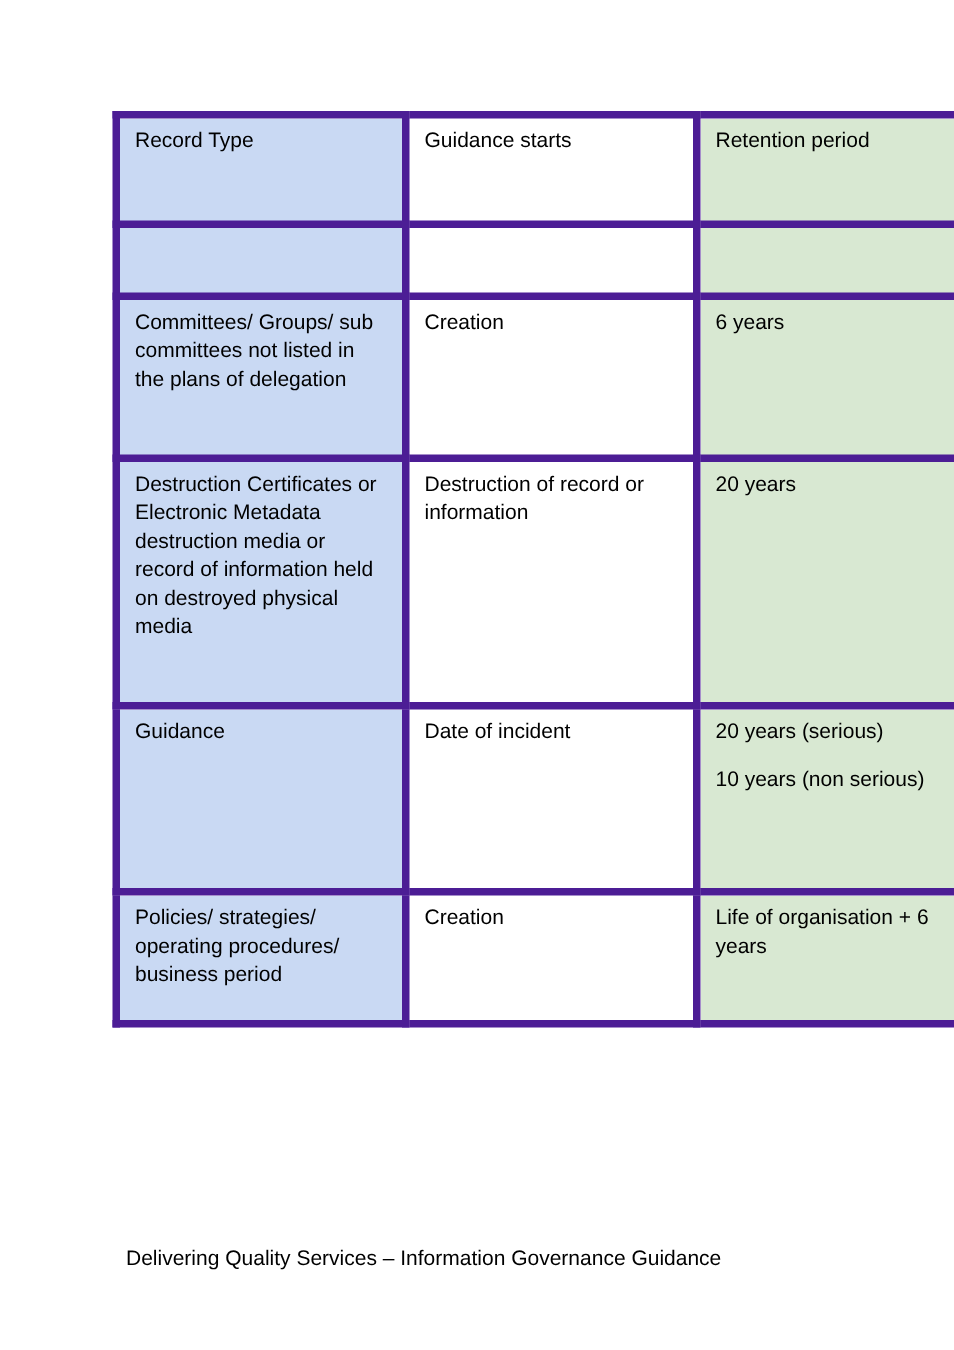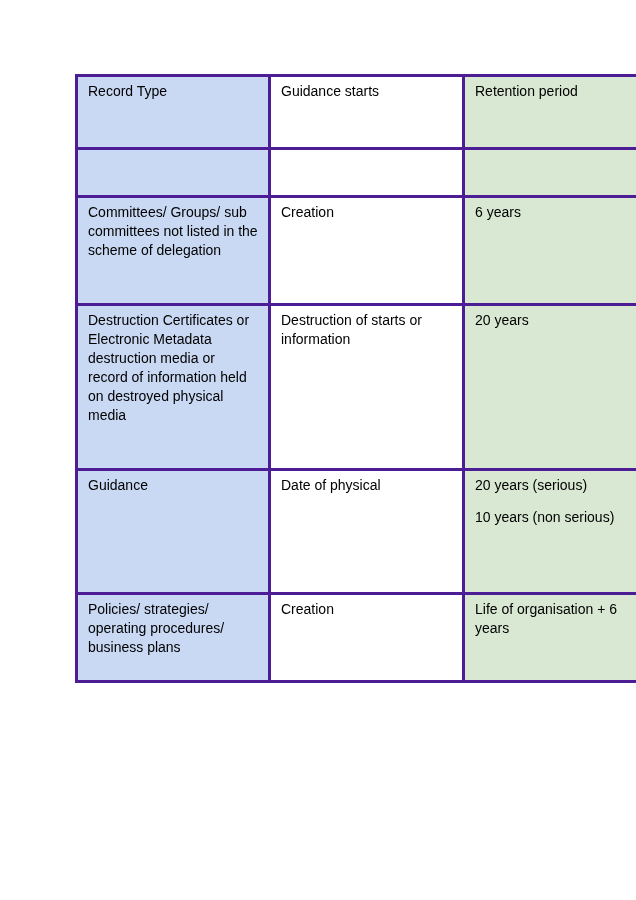--- a/index.html
+++ b/index.html
@@ -14,21 +14,21 @@
   }
   table.retention {
     position: absolute;
     left: 75px;
     top: 74px;
     border-collapse: collapse;
     table-layout: fixed;
     width: 582px;
   }
   table.retention td, table.retention th {
-    border: 3px solid #4c1d95;
+    border: 5px solid #4c1d95;
     vertical-align: top;
     font-size: 14px;
     line-height: 19px;
     text-align: left;
     font-weight: normal;
     padding: 5px 10px 5px 10px;
     overflow: hidden;
   }
   
   .col-type   { background: #c9d9f3; }
@@ -75,42 +75,43 @@
         <th class="col-period">Retention period</th>
       </tr>
 
       <tr class="r-empty">
         <td class="col-type"></td>
         <td class="col-start"></td>
         <td class="col-period"></td>
       </tr>
 
       <tr class="r-comm">
-        <td class="col-type">Committees/ Groups/ sub committees not listed in the scheme of delegation</td>
+        <td class="col-type">Committees/ Groups/ sub committees not listed in the plans of delegation</td>
         <td class="col-start">Creation</td>
         <td class="col-period">6 years</td>
       </tr>
 
       <tr class="r-destr">
         <td class="col-type">Destruction Certificates or Electronic Metadata destruction media or record of information held on destroyed physical media</td>
-        <td class="col-start">Destruction of starts or information</td>
+        <td class="col-start">Destruction of record or information</td>
         <td class="col-period">20 years</td>
       </tr>
 
       <tr class="r-incid">
         <td class="col-type">Guidance</td>
-        <td class="col-start">Date of physical</td>
+        <td class="col-start">Date of incident</td>
         <td class="col-period">
           <p>20 years (serious)</p>
           <p class="para2">10 years (non serious)</p>
         </td>
       </tr>
 
       <tr class="r-policy">
-        <td class="col-type">Policies/ strategies/ operating procedures/ business plans</td>
+        <td class="col-type">Policies/ strategies/ operating procedures/ business period</td>
         <td class="col-start">Creation</td>
         <td class="col-period">Life of organisation + 6 years</td>
       </tr>
     </tbody>
   </table>
 
+  <div class="footer">Delivering Quality Services – Information Governance Guidance</div>
 
 </div>
 
 </body></html>

